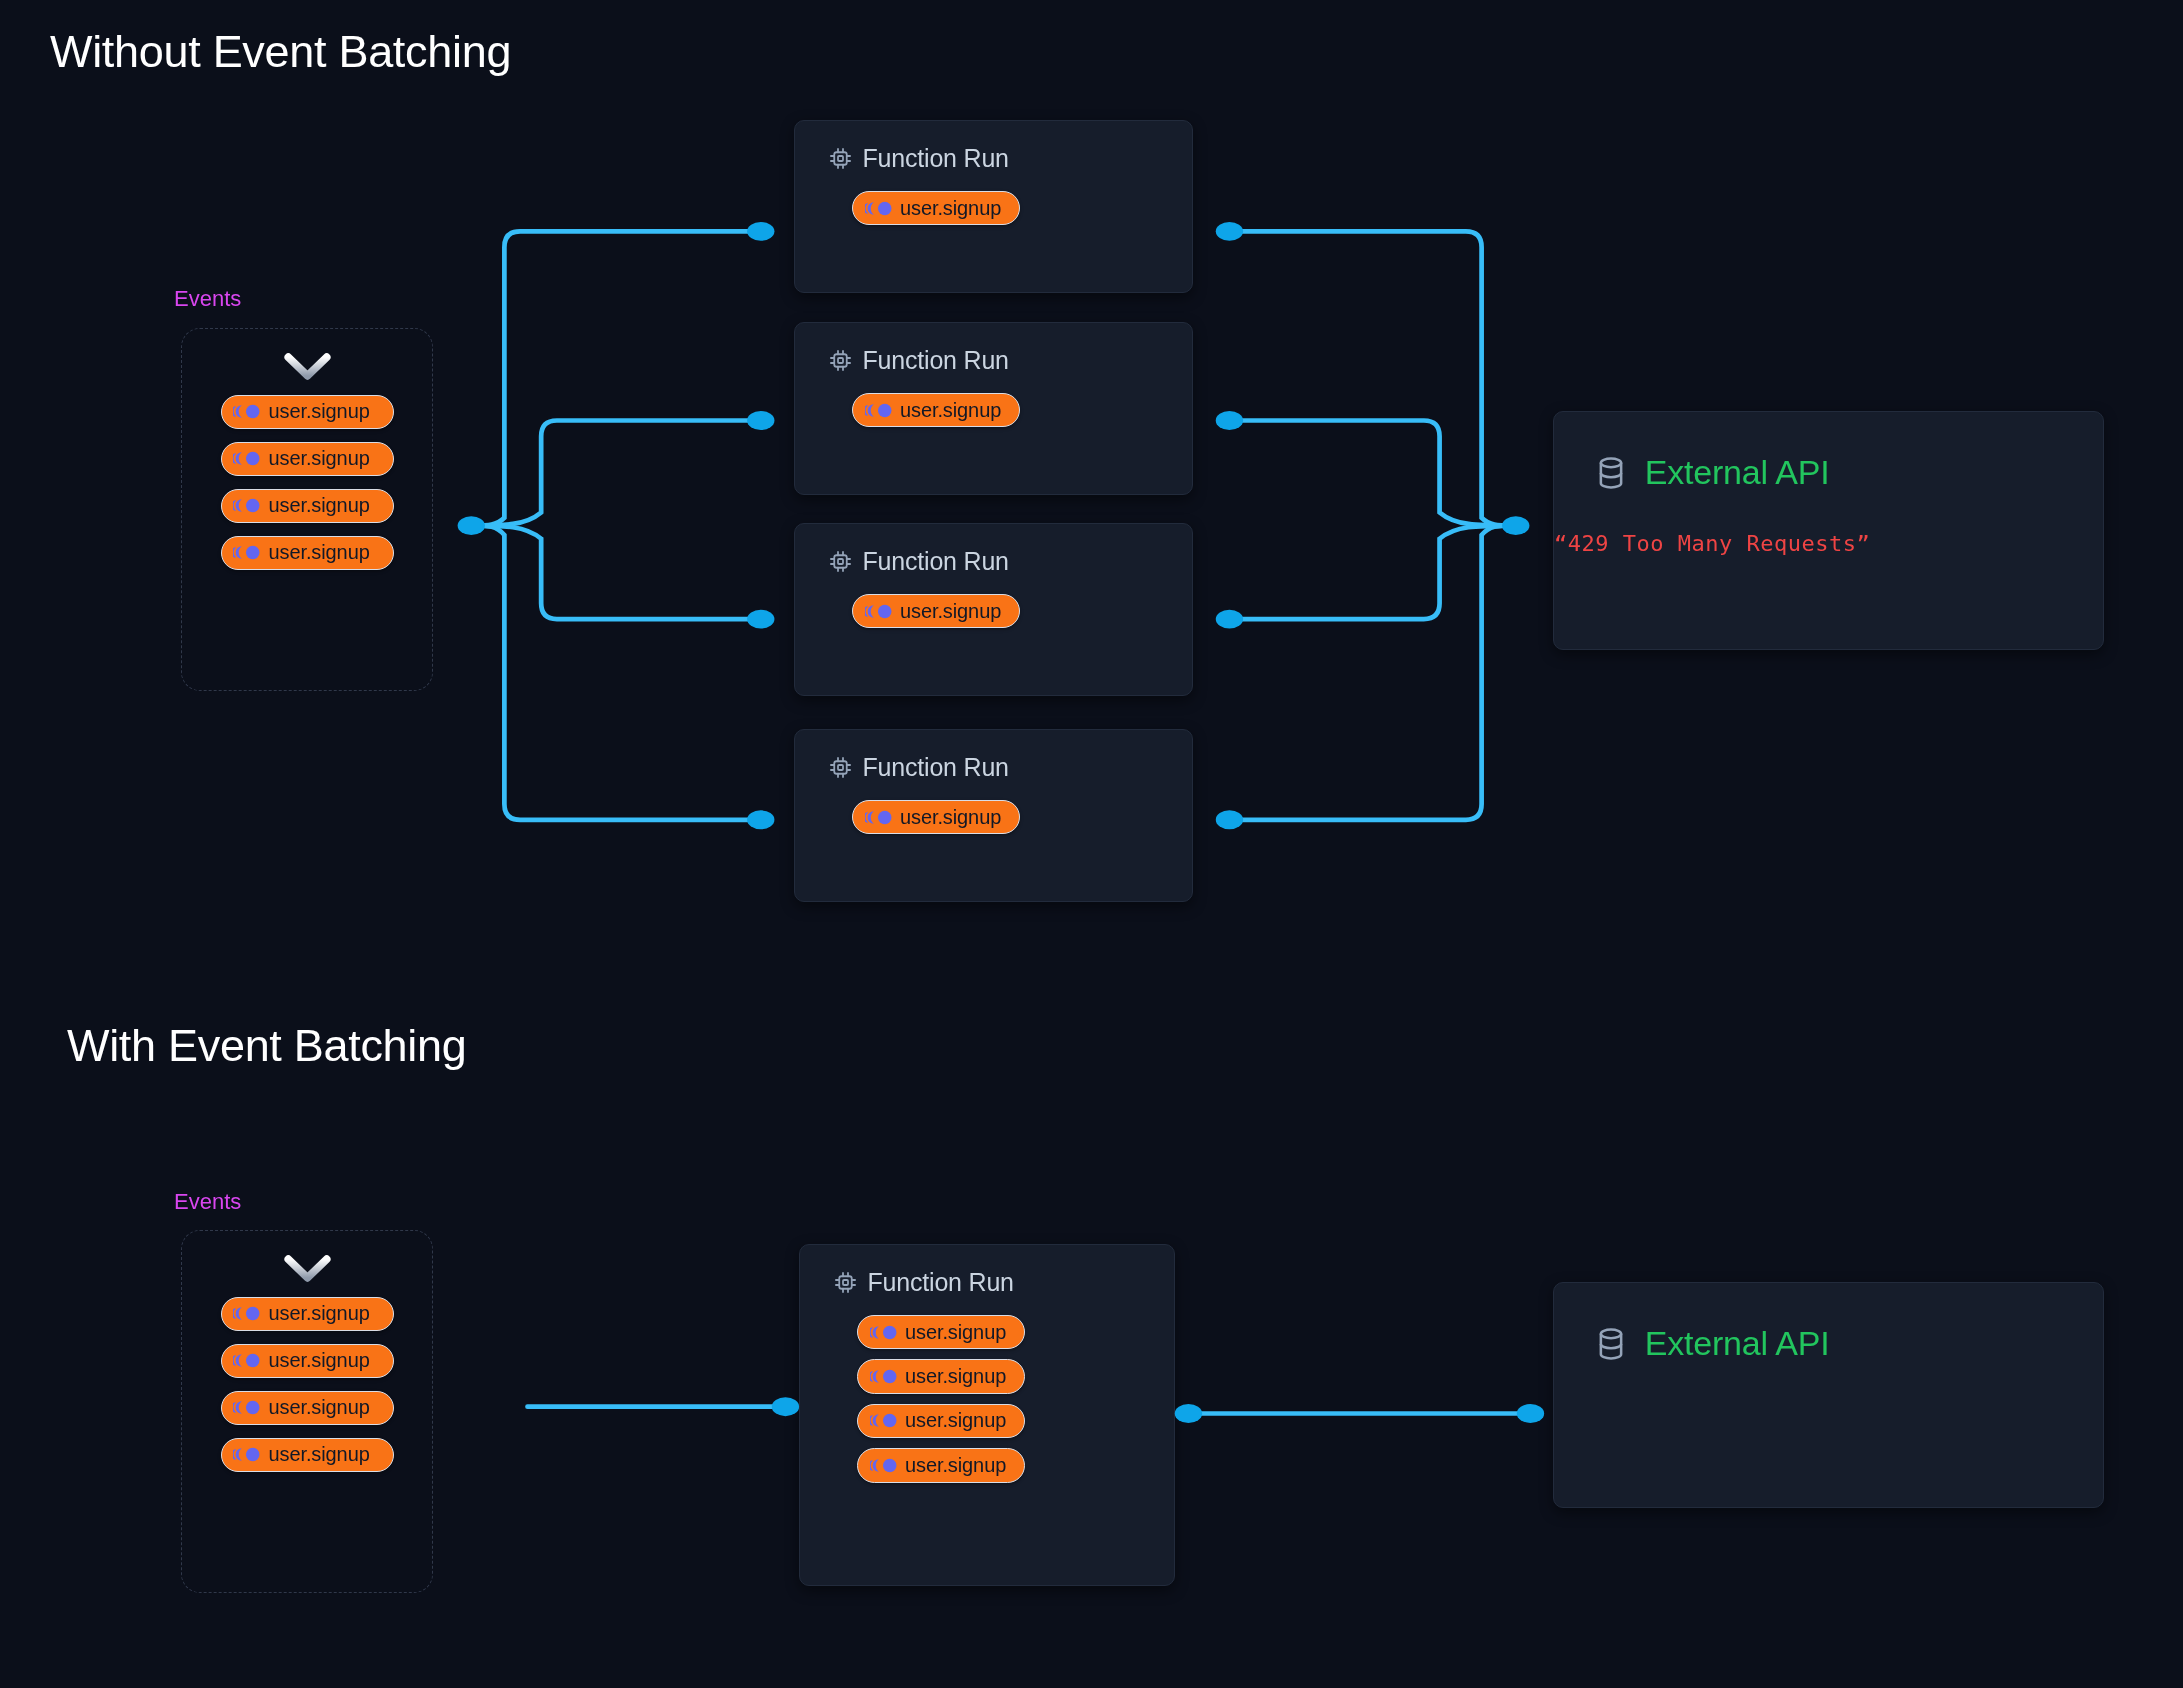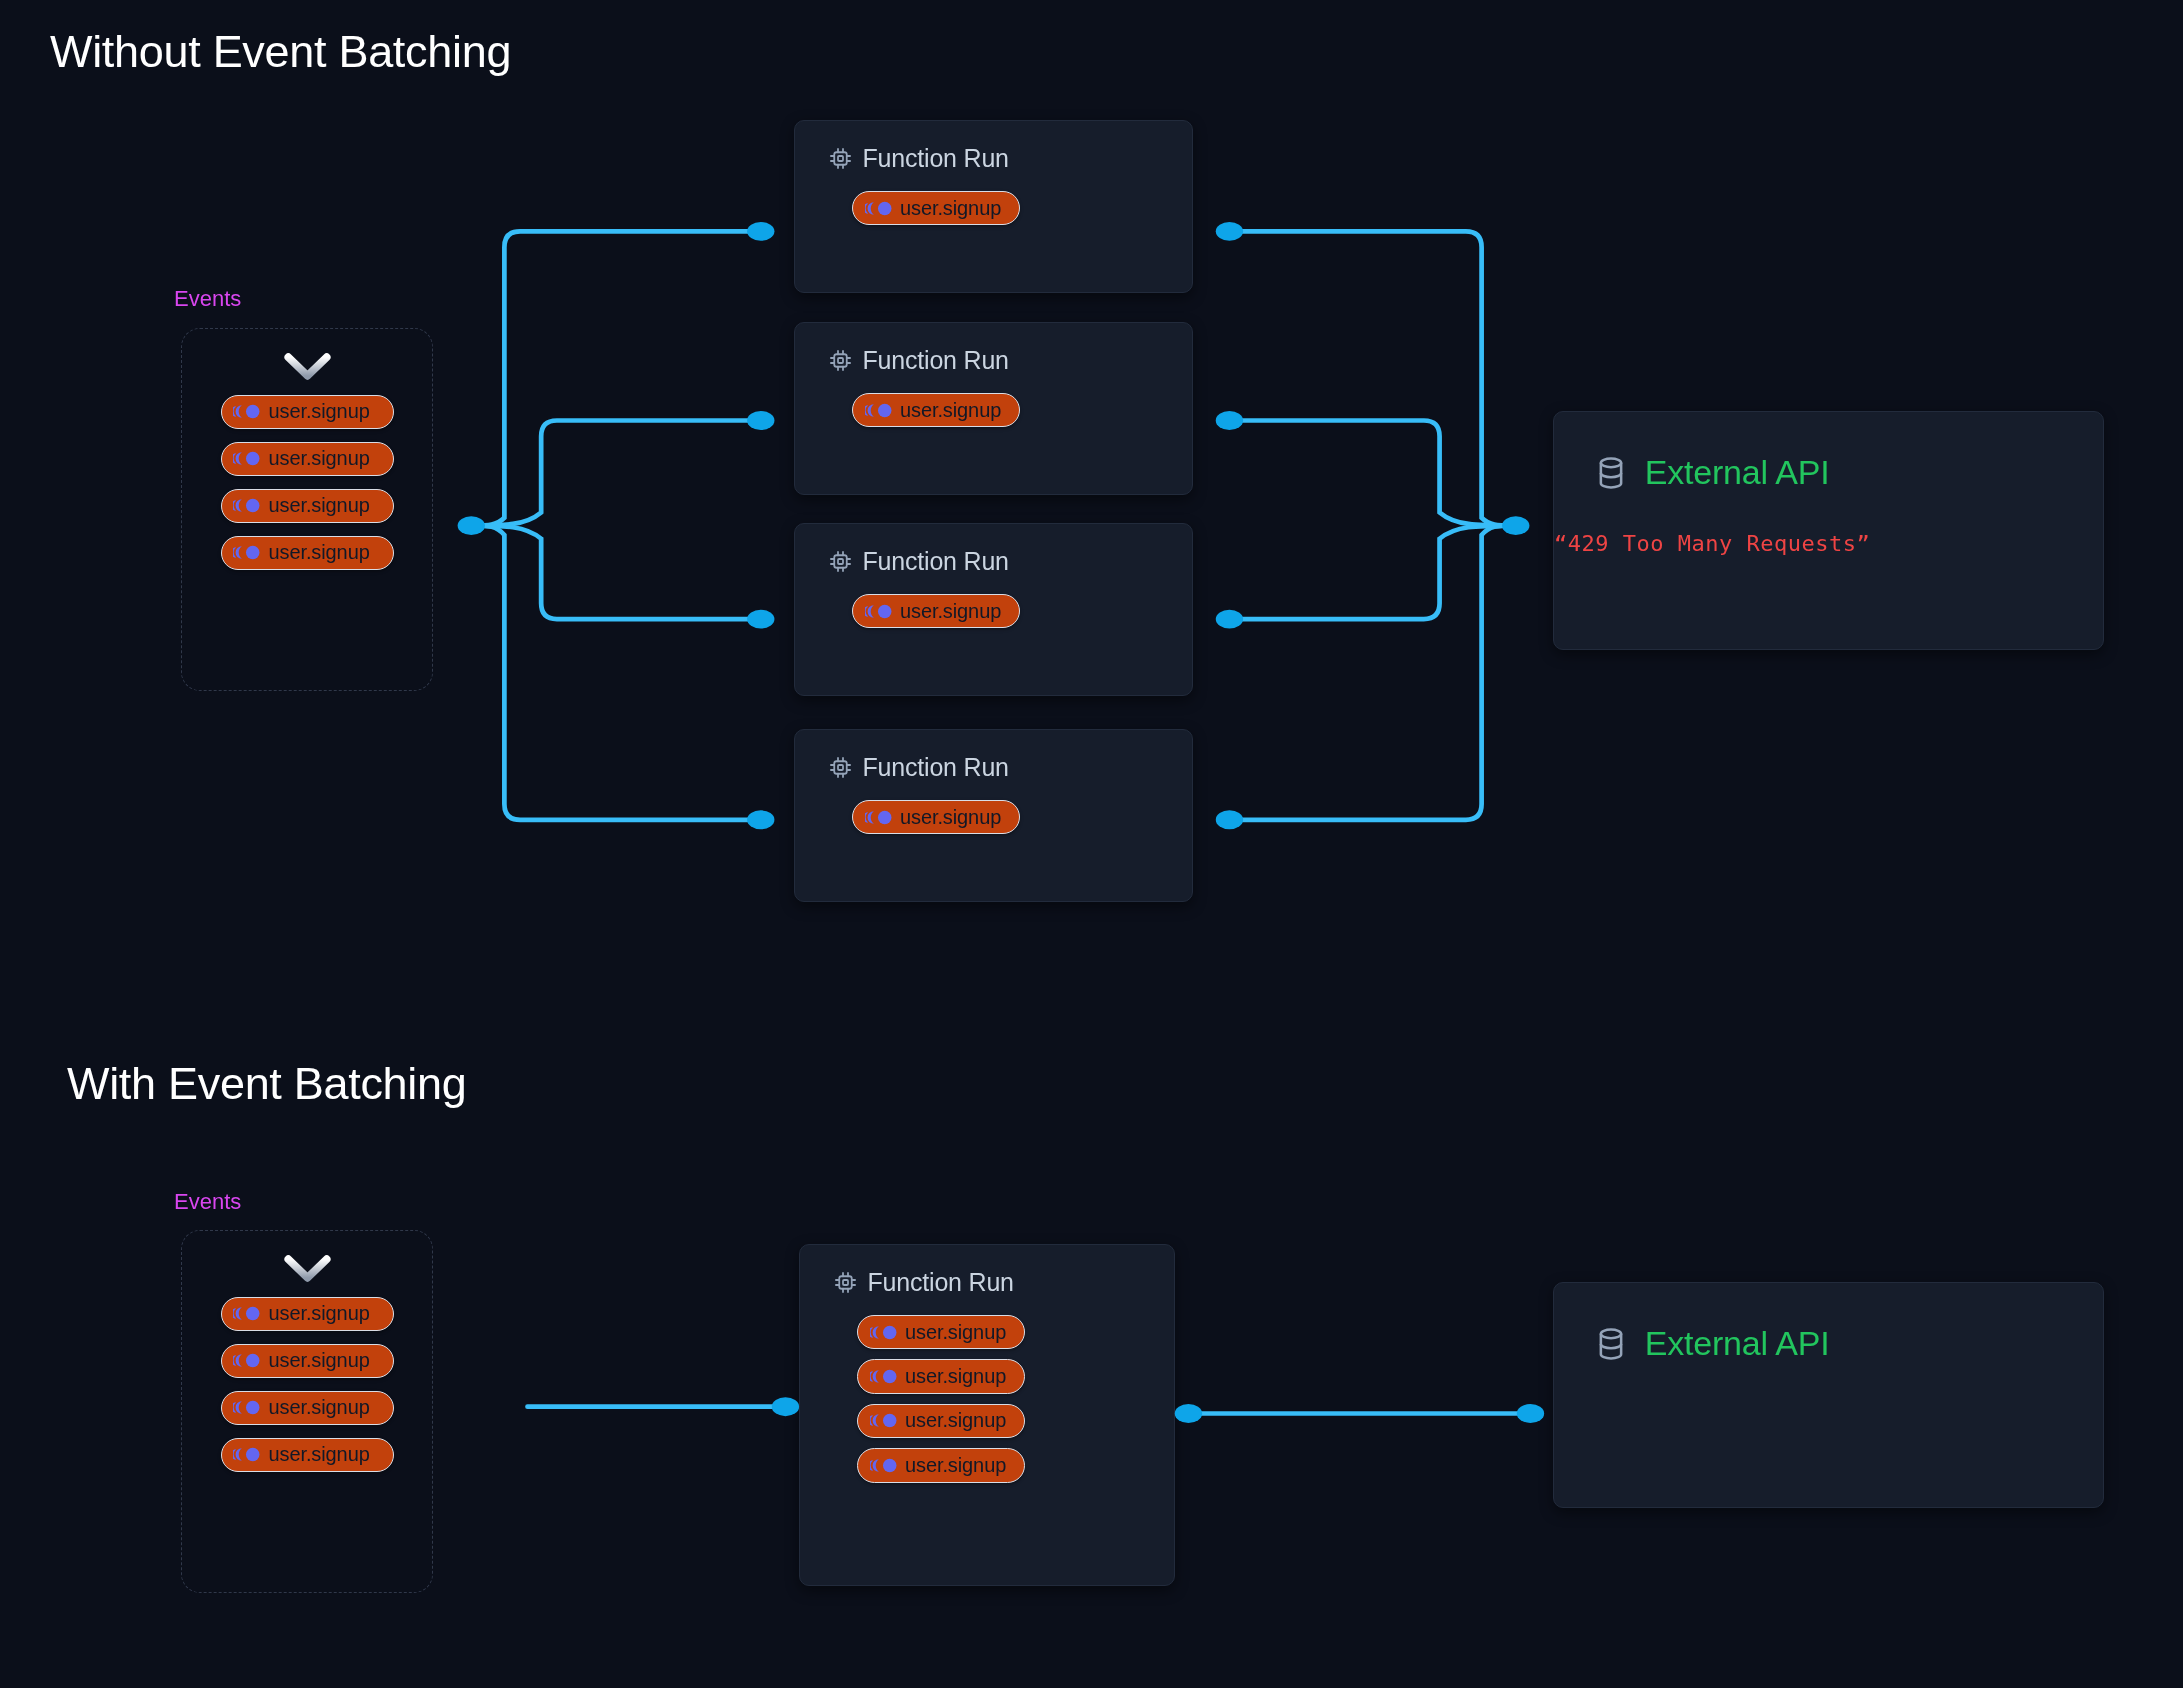--- a/index.html
+++ b/index.html
@@ -19,21 +19,21 @@
   
   .section-title{
     position:absolute;
     color:#ffffff;
     font-size:45px;
     font-weight:400;
     letter-spacing:-0.3px;
     white-space:nowrap;
   }
   #title-without{ left:50px; top:26px; }
-  #title-with{ left:67px; top:1058px; }
+  #title-with{ left:67px; top:1020px; }
 
   
   .events-label{
     position:absolute;
     color:#d946ef;
     font-size:22px;
     font-weight:400;
     white-space:nowrap;
   }
   .events-box{
@@ -51,21 +51,21 @@
     width:47px;
     height:29px;
   }
   .chevron-wrap svg{ display:block; width:100%; height:100%; }
 
   
   .pill{
     display:inline-flex;
     align-items:center;
     gap:8.4px;
-    background:#c2410c;
+    background:#f97316;
     border:1.6px solid #d9dde6;
     border-radius:525px;
     padding:4.7px 18px 4.7px 11.6px;
     box-shadow:0 1.6px 3.2px rgba(0,0,0,.35);
     white-space:nowrap;
   }
   .pill .pill-label{
     color:#111827;
     font-size:20px;
     font-weight:400;

